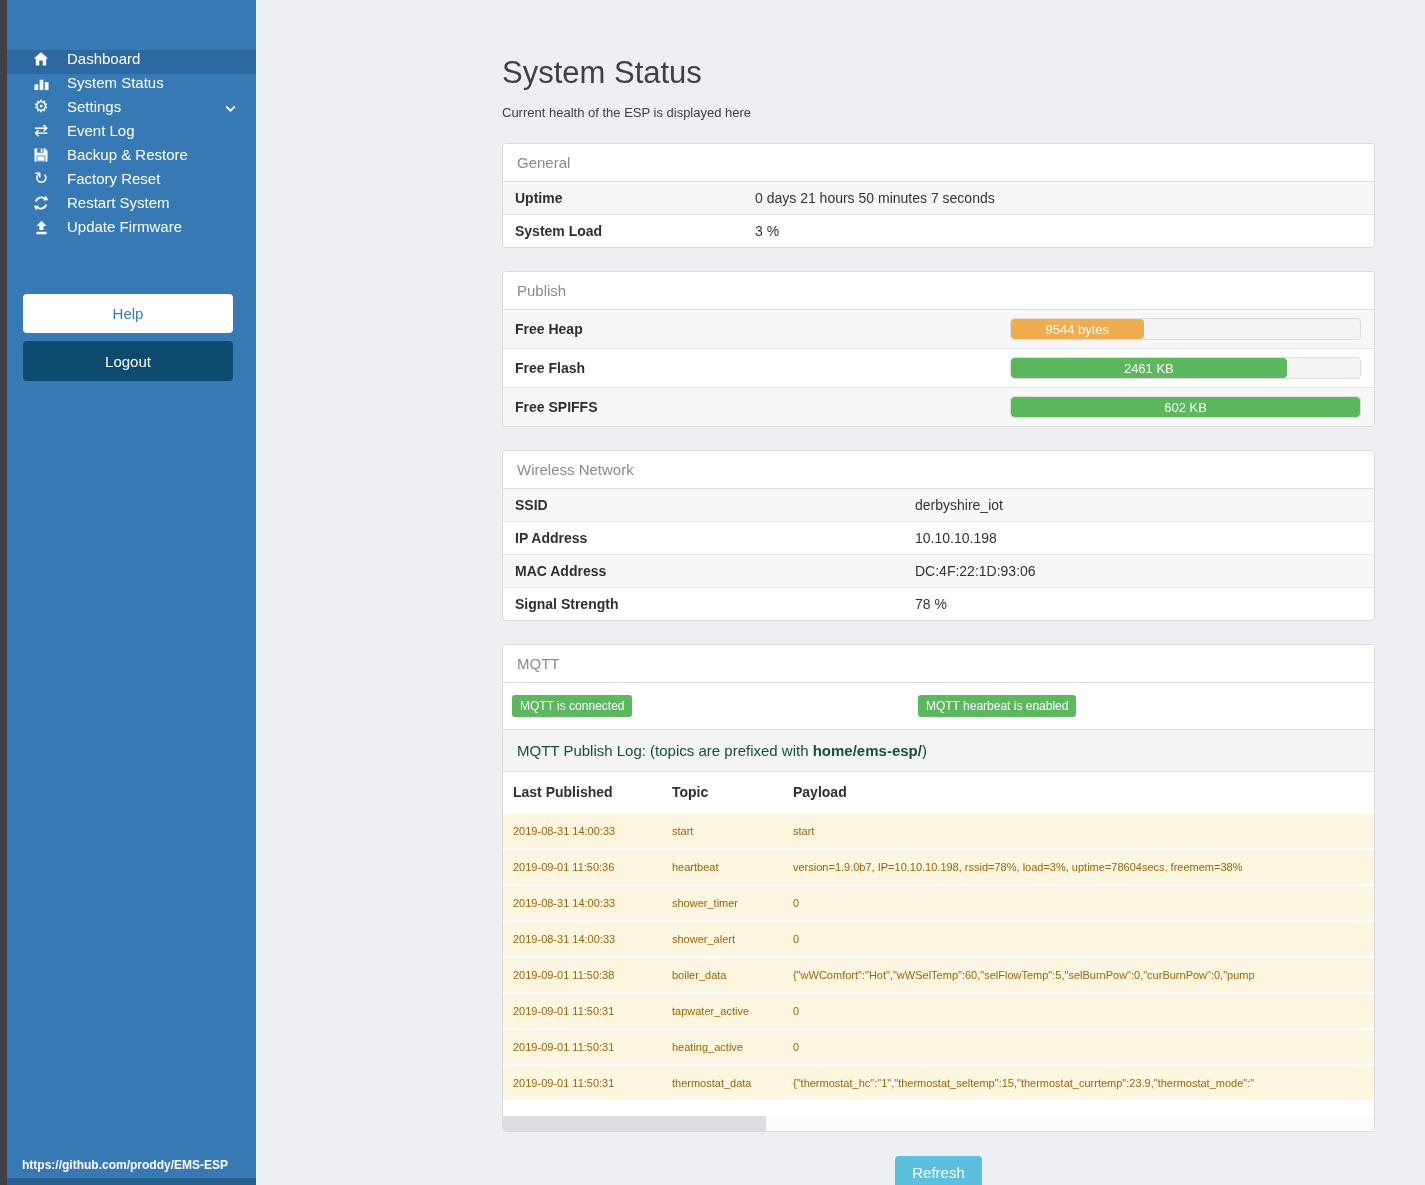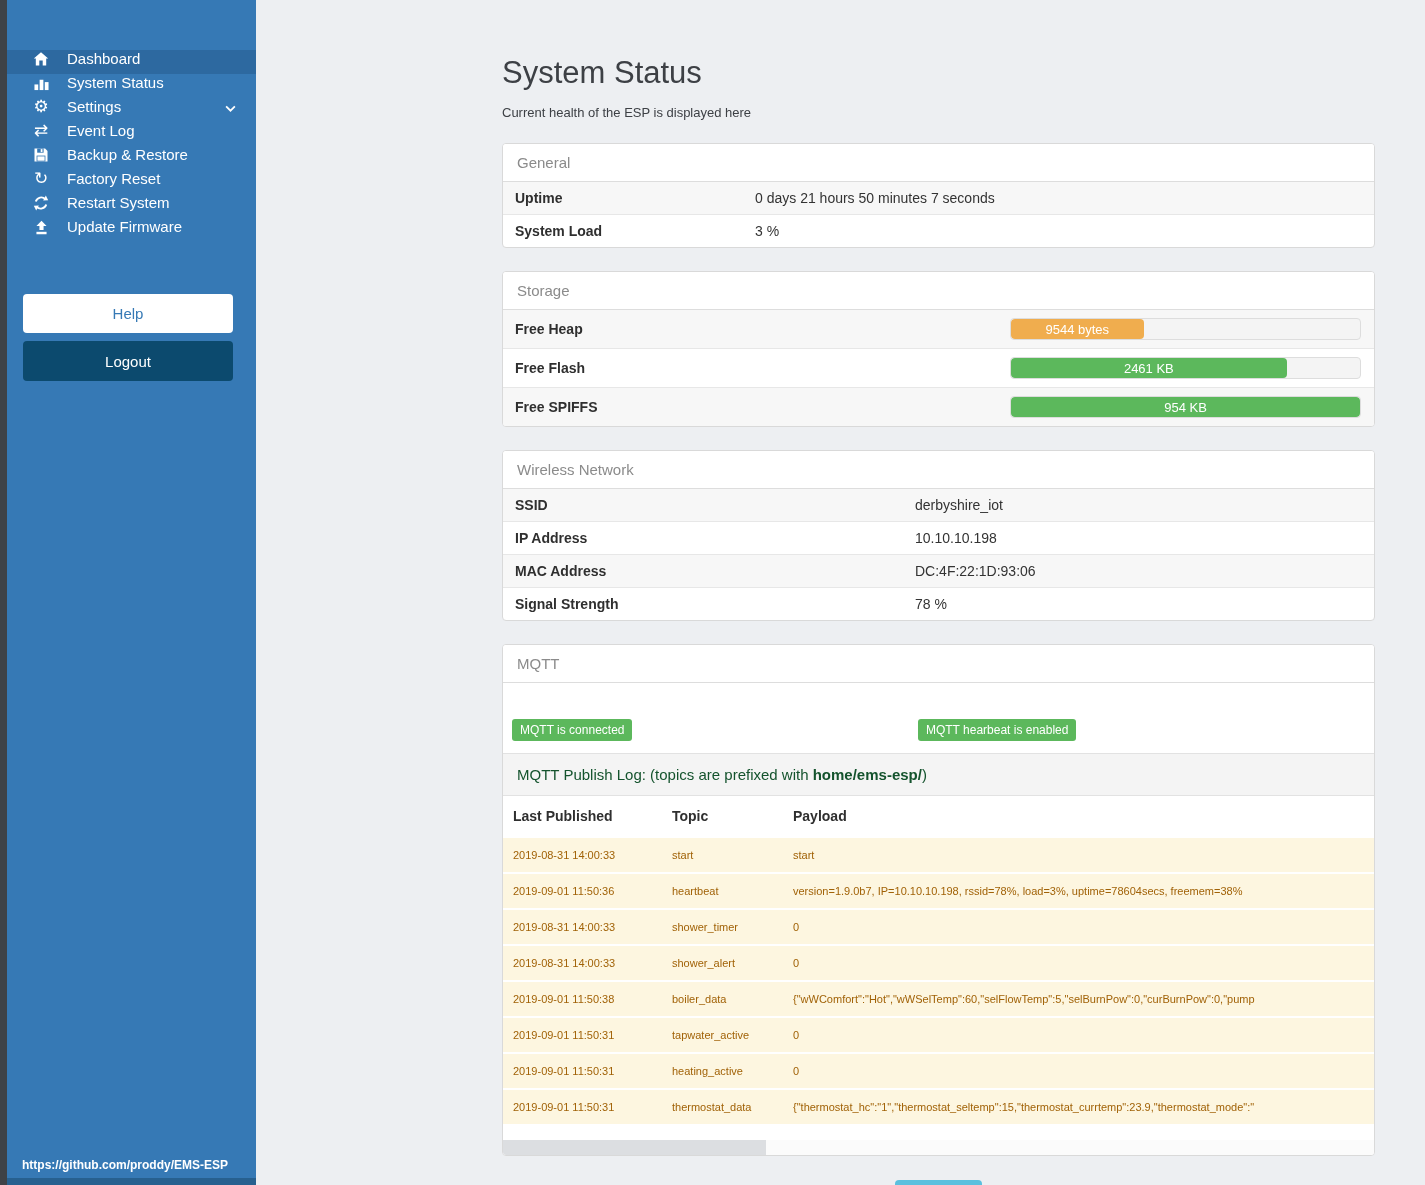--- a/index.html
+++ b/index.html
@@ -42,21 +42,21 @@
   .general .kv-label { width:240px; }
   .wireless .kv-label { width:400px; }
   .storage .kv-label { width:495px; }
 
   .bar-track { flex:1; height:22px; background:#f4f4f4; border:1px solid #ddd; border-radius:4px; margin-right:1px; overflow:hidden; }
   .bar-fill { height:100%; border-radius:4px; color:#fff; font-size:13px; display:flex; align-items:center; justify-content:center; white-space:nowrap; }
 
   
   .badges-row { padding:12px 9px; background:#fff; }
   .badge { display:inline-block; background:#5cb85c; color:#fff; font-size:12px; font-weight:normal; padding:4px 8px; border-radius:3px; }
-  .badge + .badge { margin-left:281px;margin-top:24px; }
+  .badge + .badge { margin-left:281px; }
   .publish-log-row { background:#f4f4f4; border-top:1px solid #e2e2e2; border-bottom:1px solid #e2e2e2; padding:12px 14px; font-size:15px; color:#14532d; }
   .publish-log-row b { font-weight:bold; }
 
   table.log { width:100%; border-collapse:collapse; table-layout:fixed; }
   table.log th { text-align:left; font-size:14px; color:#2f2f2f; padding:12px 10px; background:#fff; border-bottom:1px solid #ddd; }
   table.log td { font-size:11px; color:#a16207; padding:11px 10px; background:#fdf6e0; white-space:nowrap; overflow:hidden; }
   table.log tbody tr { border-top:2px solid #fff; }
   .col-date { width:159px; } .col-topic { width:121px; }
 
   .table-gap { height:16px; background:#fff; }
@@ -180,37 +180,37 @@
           <span class="kv-label">Uptime</span>
           <span class="kv-value">0 days 21 hours 50 minutes 7 seconds</span>
         </div>
         <div class="kv-row">
           <span class="kv-label">System Load</span>
           <span class="kv-value">3 %</span>
         </div>
       </section>
 
       <section class="panel storage">
-        <div class="panel-header">Storage</div>
+        <div class="panel-header">Publish</div>
         <div class="kv-row">
           <span class="kv-label">Free Heap</span>
           <span class="bar-track">
             <span class="bar-fill" style="width: 38%; background: rgb(240, 173, 78);">9544 bytes</span>
           </span>
         </div>
         <div class="kv-row">
           <span class="kv-label">Free Flash</span>
           <span class="bar-track">
             <span class="bar-fill" style="width: 79%; background: rgb(92, 184, 92);">2461 KB</span>
           </span>
         </div>
         <div class="kv-row">
           <span class="kv-label">Free SPIFFS</span>
           <span class="bar-track">
-            <span class="bar-fill" style="width: 100%; background: rgb(92, 184, 92);">954 KB</span>
+            <span class="bar-fill" style="width: 100%; background: rgb(92, 184, 92);">602 KB</span>
           </span>
         </div>
       </section>
 
       <section class="panel wireless">
         <div class="panel-header">Wireless Network</div>
         <div class="kv-row">
           <span class="kv-label">SSID</span>
           <span class="kv-value">derbyshire_iot</span>
         </div>

